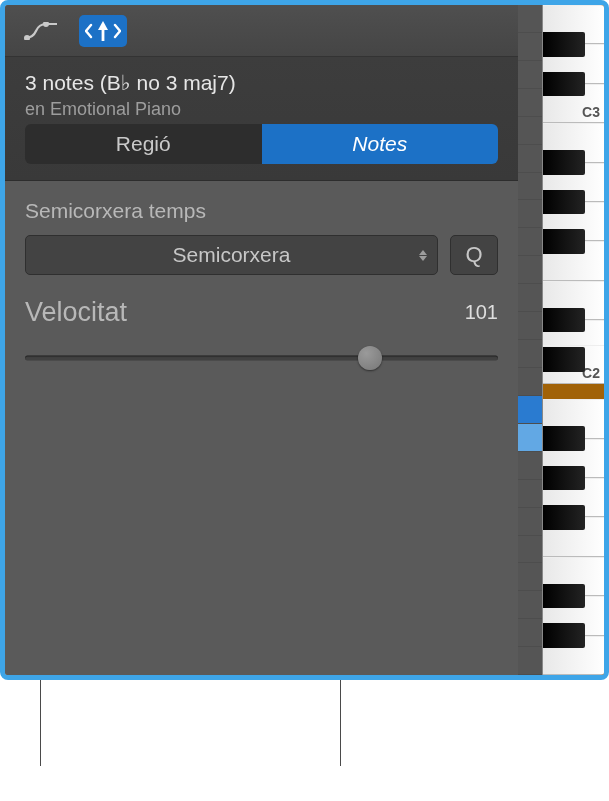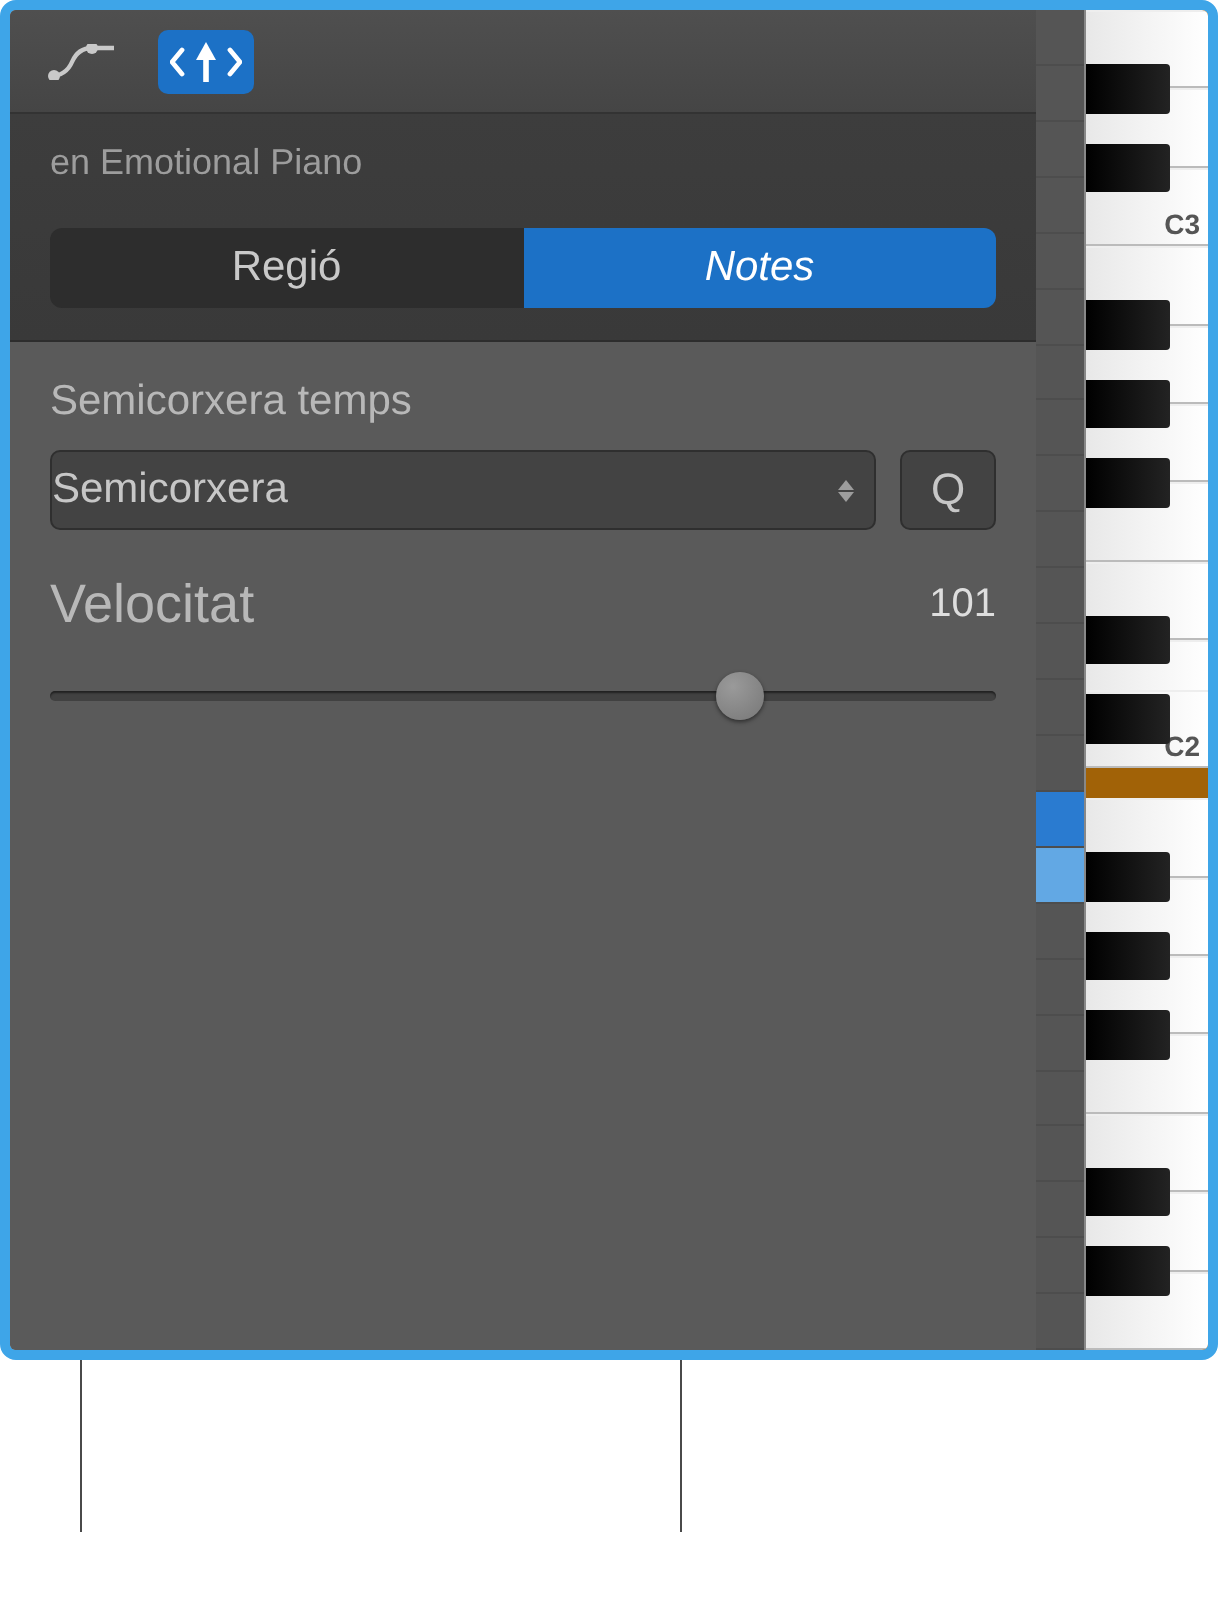--- a/index.html
+++ b/index.html
@@ -58,21 +58,21 @@
     }
     .selection-title {
       color: #e6e6e6;
       font-size: 21px;
       font-weight: 500;
       margin-bottom: 4px;
     }
     .selection-sub {
       color: #9d9d9d;
       font-size: 18px;
-      margin-bottom: 22px;
+      margin-bottom: 4px;
     }
     .tabs {
       display: flex;
       gap: 0;
       width: 100%;
       height: 40px;
       border-radius: 6px;
       overflow: hidden;
     }
     .tab {
@@ -99,20 +99,21 @@
     .row { display: flex; align-items: center; gap: 12px; }
     .dropdown {
       flex: 1;
       height: 40px;
       background: #434343;
       color: #c7c7c7;
       border: 1px solid #2f2f2f;
       border-radius: 5px;
       display: flex;
       align-items: center;
+      justify-content: center;
       font-size: 21px;
       position: relative;
       cursor: pointer;
     }
     .dropdown .chevrons {
       position: absolute;
       right: 10px;
       display: flex;
       flex-direction: column;
       gap: 1px;
@@ -235,20 +236,21 @@
             <svg class="catch-icon-svg" viewBox="0 0 36 24">
               <path d="M6 6 L1 12 L6 18" stroke="#fff" stroke-width="2.4" fill="none" stroke-linecap="round"></path>
               <path d="M30 6 L35 12 L30 18" stroke="#fff" stroke-width="2.4" fill="none" stroke-linecap="round"></path>
               <path d="M18 2 L13 11 L23 11 Z" fill="#fff"></path>
               <rect x="16.6" y="11" width="2.8" height="11" fill="#fff"></rect>
             </svg>
           </div>
         </div>
 
         <div class="header-area">
+          <div class="selection-title">3 notes (B♭ no 3 maj7)</div>
           <div class="selection-sub">en Emotional Piano</div>
           <div class="tabs">
             <div class="tab inactive">Regió</div>
             <div class="tab active">Notes</div>
           </div>
         </div>
 
         <div class="controls">
           <div class="label">Semicorxera temps</div>
           <div class="row">

